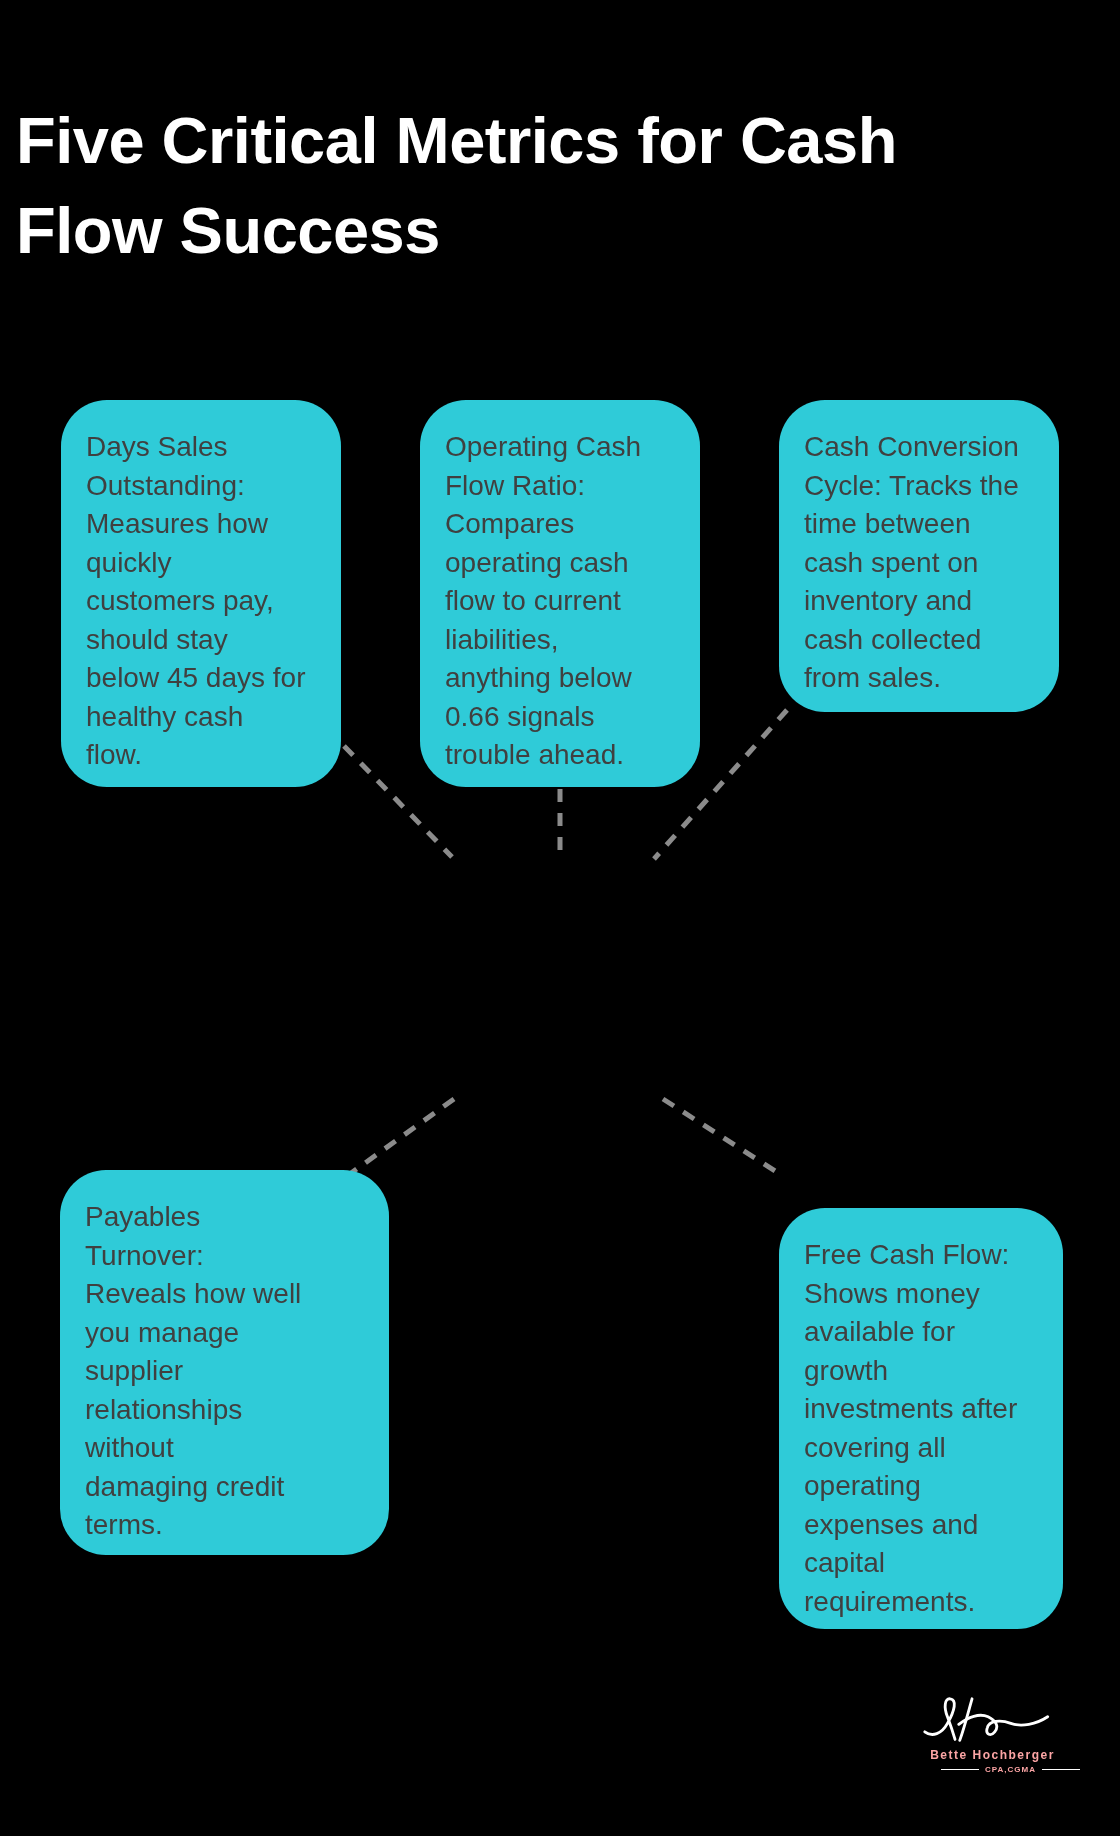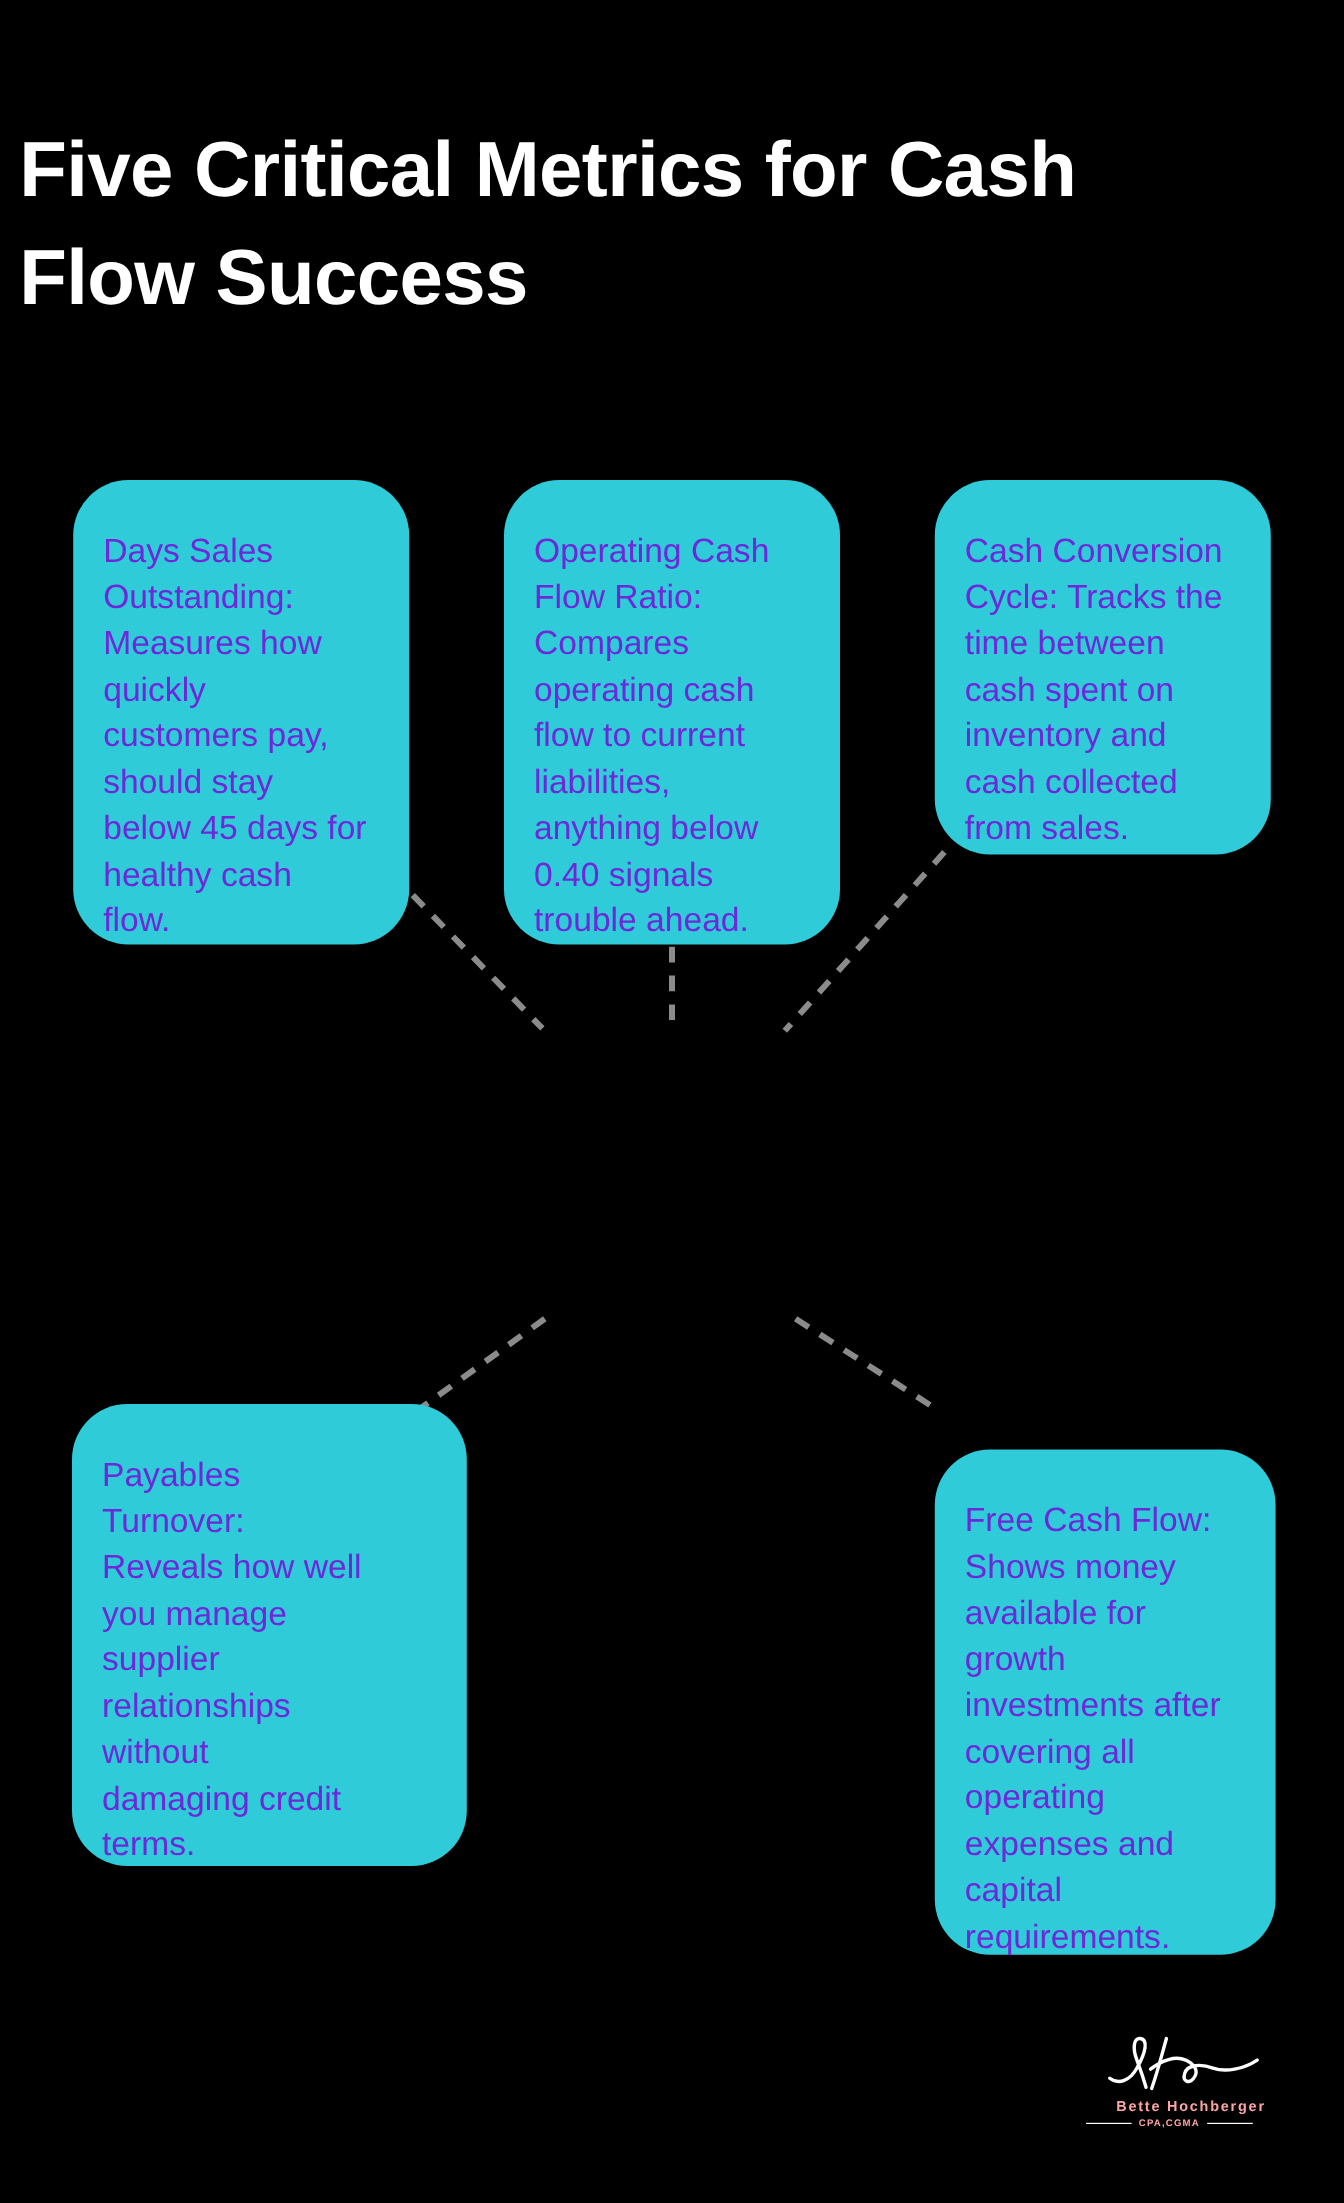--- a/index.html
+++ b/index.html
@@ -20,24 +20,24 @@
     font-weight:700;
     white-space:pre-line;
     letter-spacing:-0.5px;
     padding-left:16px;
   }
   .metric{
     position:absolute;
     box-sizing:border-box;
     background:#2fcbd8;
     border-radius:46px;
-    color:#6d28d9;
+    color:#404040;
     font-size:28px;
     line-height:38.5px;
-    padding:40px 22px 0 25px;
+    padding:28px 22px 0 25px;
     white-space:pre-line;
   }
   .m1{left:61px;  top:400px;  width:280px; height:387px;}
   .m2{left:420px; top:400px;  width:280px; height:387px;}
   .m3{left:779px; top:400px;  width:280px; height:312px;}
   .m4{left:60px;  top:1170px; width:329px; height:385px;}
   .m5{left:779px; top:1208px; width:284px; height:421px;}
   .center-node{
     position:absolute;
     left:381px; top:859px; width:360px; height:238px;
@@ -75,21 +75,21 @@
   }
   .brand-name{
     position:absolute; left:0; top:53px; width:175px;
     text-align:center;
     font-size:12px; font-weight:700;
     letter-spacing:1.5px;
     white-space:nowrap;
   }
   .brand-creds{
     position:absolute; left:0; top:70px; width:175px;
-    display:flex; align-items:center; justify-content:flex-start; gap:6px;
+    display:flex; align-items:center; justify-content:flex-end; gap:6px;
   }
   .brand-creds .rule{
     display:inline-block; width:38px; height:1px; background:#ffffff;
   }
   .brand-creds .creds-text{
     font-size:8px; font-weight:700; letter-spacing:1px; white-space:nowrap;
   }
 </style>
 </head>
 <body>
@@ -117,21 +117,21 @@
 healthy cash
 flow.</div>
 
   <div class="metric m2">Operating Cash
 Flow Ratio:
 Compares
 operating cash
 flow to current
 liabilities,
 anything below
-0.40 signals
+0.66 signals
 trouble ahead.</div>
 
   <div class="metric m3">Cash Conversion
 Cycle: Tracks the
 time between
 cash spent on
 inventory and
 cash collected
 from sales.</div>
 

